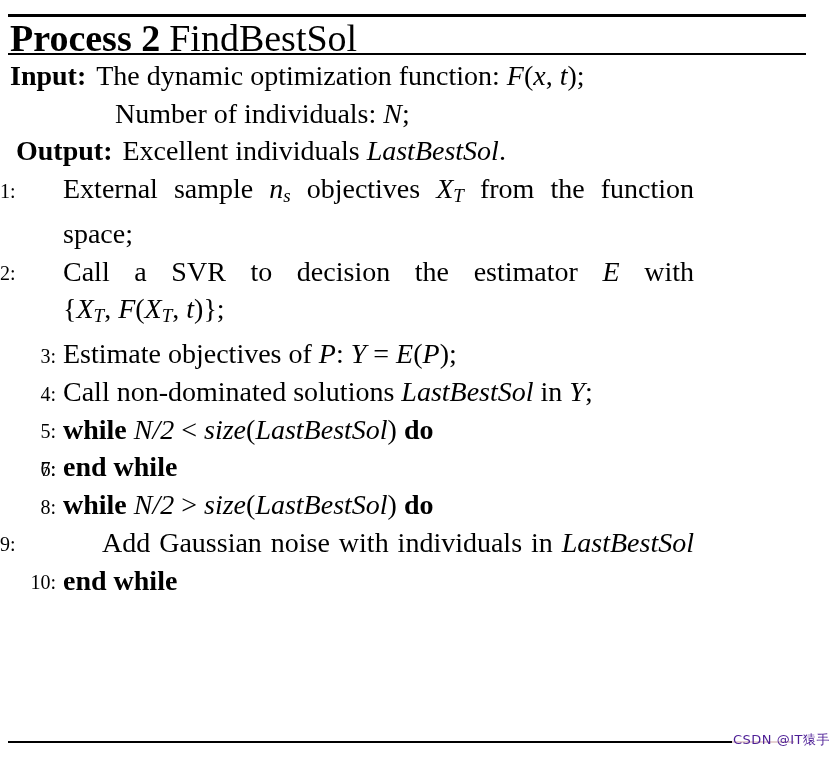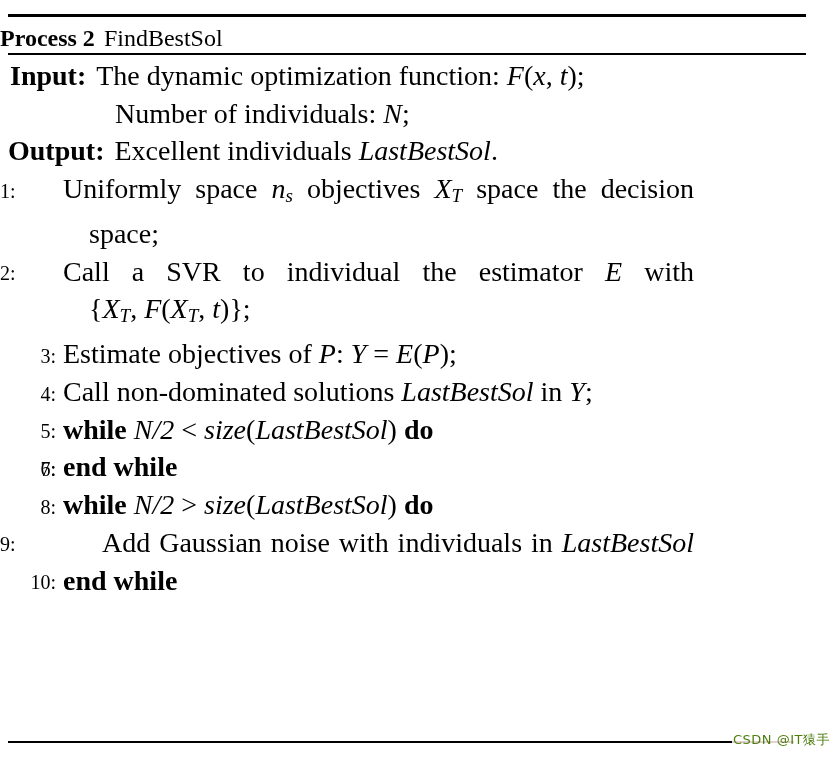--- a/index.html
+++ b/index.html
@@ -7,68 +7,68 @@
     width:833px;height:759px;position:relative;overflow:hidden;
     background:#ffffff;color:#000;
     font-family:"Liberation Serif","DejaVu Serif",serif;
   }
   .rule{position:absolute;background:#000}
   .rule-top{left:8px;top:14px;width:798px;height:3px}
   .rule-mid{left:8px;top:53px;width:798px;height:2px}
   .rule-bottom{left:8px;top:741px;width:724px;height:2px}
   .rule-bottom-faded{position:absolute;left:732px;top:741px;width:62px;height:2px;background:#e6d2d2}
 
-  .title{position:absolute;left:0;top:22px;font-size:24px;line-height:32px;white-space:nowrap}
+  .title{position:absolute;left:10px;top:22px;font-size:38px;line-height:32px;white-space:nowrap}
   .title .t-bold{font-weight:bold}
   .title .t-name{margin-left:9px}
 
   .rows{position:absolute;left:0;top:57px;width:721px}
   .row{position:relative;font-size:28px;line-height:37.7px;padding-right:27px}
   .row .num{
     position:absolute;left:0;top:2.6px;width:56px;text-align:right;
     font-size:20px;line-height:37.7px;
   }
   .lv-st{padding-left:63px}
   .lv-nest{padding-left:102px}
-  .lv-wrap{padding-left:89px}
+  .lv-wrap{padding-left:63px}
   .lv-io{padding-left:10px}
-  .lv-io-out{padding-left:8px}
+  .lv-io-out{padding-left:16px}
   .lv-io-cont{padding-left:115px}
   .justify{text-align:justify;text-align-last:justify}
   .seg-b{font-weight:bold}
   .seg-i{font-style:italic}
   .seg-sub{font-style:italic;font-size:0.68em;vertical-align:-0.22em}
   .seg-label{margin-right:10px}
 
   .watermark{
     position:absolute;right:3px;top:731px;
     font-size:13px;line-height:18px;letter-spacing:0.5px;
-    color:#4d7c0f;font-family:"DejaVu Sans","Liberation Sans",sans-serif;
+    color:#4c1d95;font-family:"DejaVu Sans","Liberation Sans",sans-serif;
     white-space:nowrap;
   }
 </style>
 </head>
 <body>
 
 <div>
   <div class="rule rule-top"></div>
 
   <div class="title">
     <span class="t-bold">Process 2</span><span class="t-name">FindBestSol</span>
   </div>
 
   <div class="rule rule-mid"></div>
 
   <div class="rows" id="algo-rows">
       <div class="row lv-io"><span class="seg-b seg-label">Input:</span><span class="">The dynamic optimization function: </span><span class="seg-i">F</span><span class="">(</span><span class="seg-i">x</span><span class="">, </span><span class="seg-i">t</span><span class="">);</span></div>
       <div class="row lv-io-cont"><span class="">Number of individuals: </span><span class="seg-i">N</span><span class="">;</span></div>
       <div class="row lv-io-out"><span class="seg-b seg-label">Output:</span><span class="">Excellent individuals </span><span class="seg-i">LastBestSol</span><span class="">.</span></div>
-      <div class="row lv-st justify"><span class="num">1:</span><span class="">Uniformly space </span><span class="seg-i">n</span><span class="seg-sub">s</span><span class=""> objectives </span><span class="seg-i">X</span><span class="seg-sub">T</span><span class=""> space the decision</span></div>
+      <div class="row lv-st justify"><span class="num">1:</span><span class="">External sample </span><span class="seg-i">n</span><span class="seg-sub">s</span><span class=""> objectives </span><span class="seg-i">X</span><span class="seg-sub">T</span><span class=""> from the function</span></div>
       <div class="row lv-wrap"><span class="">space;</span></div>
-      <div class="row lv-st justify"><span class="num">2:</span><span class="">Call a SVR to individual the estimator </span><span class="seg-i">E</span><span class=""> with</span></div>
+      <div class="row lv-st justify"><span class="num">2:</span><span class="">Call a SVR to decision the estimator </span><span class="seg-i">E</span><span class=""> with</span></div>
       <div class="row lv-wrap"><span class="">{</span><span class="seg-i">X</span><span class="seg-sub">T</span><span class="">, </span><span class="seg-i">F</span><span class="">(</span><span class="seg-i">X</span><span class="seg-sub">T</span><span class="">, </span><span class="seg-i">t</span><span class="">)};</span></div>
       <div class="row lv-st"><span class="num">3:</span><span class="">Estimate objectives of </span><span class="seg-i">P</span><span class="">: </span><span class="seg-i">Y</span><span class=""> = </span><span class="seg-i">E</span><span class="">(</span><span class="seg-i">P</span><span class="">);</span></div>
       <div class="row lv-st"><span class="num">4:</span><span class="">Call non-dominated solutions </span><span class="seg-i">LastBestSol</span><span class=""> in </span><span class="seg-i">Y</span><span class="">;</span></div>
       <div class="row lv-st"><span class="num">5:</span><span class="seg-b">while</span><span class=""> </span><span class="seg-i">N/2</span><span class=""> &lt; </span><span class="seg-i">size</span><span class="">(</span><span class="seg-i">LastBestSol</span><span class="">) </span><span class="seg-b">do</span></div>
       <div class="row lv-nest"><span class="num">6:</span></div>
       <div class="row lv-st"><span class="num">7:</span><span class="seg-b">end while</span></div>
       <div class="row lv-st"><span class="num">8:</span><span class="seg-b">while</span><span class=""> </span><span class="seg-i">N/2</span><span class=""> &gt; </span><span class="seg-i">size</span><span class="">(</span><span class="seg-i">LastBestSol</span><span class="">) </span><span class="seg-b">do</span></div>
       <div class="row lv-nest justify"><span class="num">9:</span><span class="">Add Gaussian noise with individuals in </span><span class="seg-i">LastBestSol</span></div>
       <div class="row lv-st"><span class="num">10:</span><span class="seg-b">end while</span></div>
     </div>

